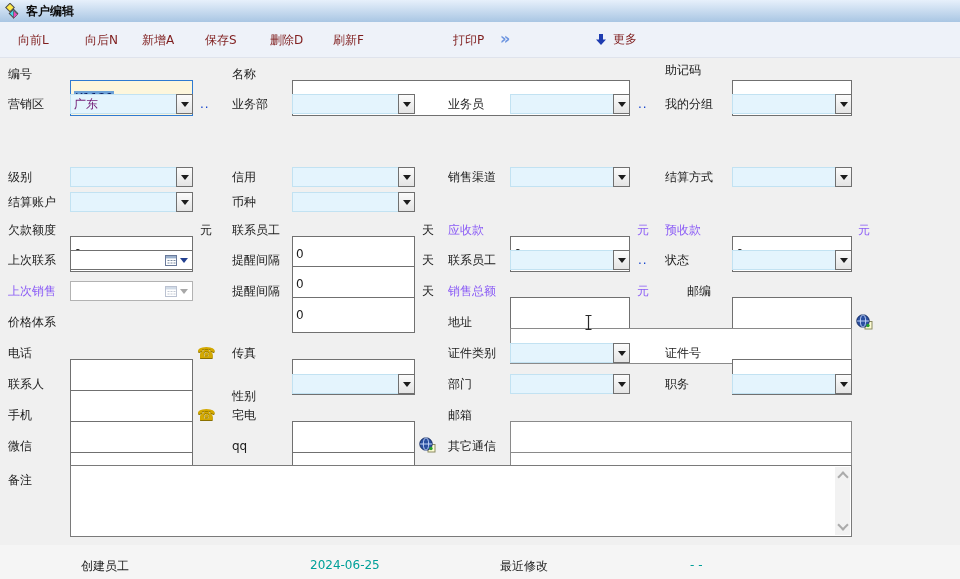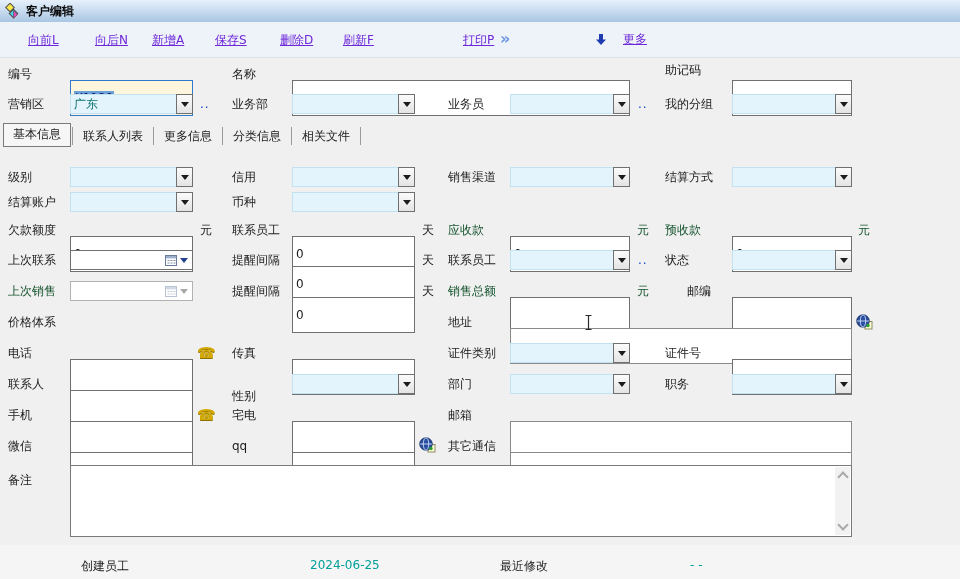--- a/index.html
+++ b/index.html
@@ -4,27 +4,27 @@
 <style>
   html,body{margin:0;padding:0;background:#fff;}
   #app{position:relative;width:960px;height:579px;background:#f0f0f0;overflow:hidden;
        font-family:"DejaVu Sans","Liberation Sans",sans-serif;font-size:12px;color:#1c1c1c;}
   
   .titlebar{position:absolute;left:0;top:0;width:960px;height:22px;
     background:linear-gradient(#e7f0fb,#a9c6e3);display:flex;align-items:center;gap:5px;padding-left:4px;box-sizing:border-box;}
   .titlebar .t{font-weight:bold;color:#0a0a0a;}
   
   .toolbar{position:absolute;left:0;top:22px;width:960px;height:36px;background:#eef2f9;border-bottom:1px solid #dfe3ec;box-sizing:border-box;}
-  .tool{position:absolute;top:10px;color:#6d28d9;text-decoration:underline;cursor:pointer;white-space:nowrap;margin-left:10px;}
+  .tool{position:absolute;top:10px;color:#7f1d1d;cursor:pointer;white-space:nowrap;}
   .chev2{position:absolute;top:7px;color:#6d95e0;font-size:16px;font-weight:bold;cursor:pointer;}
   .more-wrap{position:absolute;top:9px;display:flex;align-items:center;gap:6px;cursor:pointer;}
   
   .lb{position:absolute;height:20px;line-height:20px;white-space:nowrap;}
   .u{position:absolute;height:20px;line-height:20px;}
-  .ol{color:#14532d;}
+  .ol{color:#8b5cf6;}
   .rd{color:#e8000d;}
   .tl{color:#00a099;}
   .lk{color:#1141cc;cursor:pointer;letter-spacing:1px;}
   .in{position:absolute;height:36px;box-sizing:border-box;background:#fff;border:1px solid #707070;
       padding:8px 3px;line-height:18px;overflow:hidden;white-space:nowrap;margin-top:16px;}
   .in.wide{border-color:#8a8a8a;}
   .in.focus{border:1px solid #2f7ad1;background:#fdf6dc;}
   .sel{background:#6da2d8;color:#0b1a5e;padding:0 1px;}
   .cb{position:absolute;height:20px;display:flex;box-sizing:border-box;cursor:pointer;}
   .cb-f{flex:1;background:#e4f4fd;border:1px solid #c2e2f2;border-right:none;box-sizing:border-box;
@@ -32,21 +32,21 @@
   .cb-f.lav{background:#f0f4fe;text-align:center;font-weight:bold;}
   .cb-b{width:17px;background:linear-gradient(#fbfbfb,#e4e4e4);border:1px solid #707070;box-sizing:border-box;
         display:flex;align-items:center;justify-content:center;}
   .tri{width:0;height:0;border:4px solid transparent;border-top:5px solid #1c1c1c;margin-top:4px;}
   .dp{position:absolute;height:20px;box-sizing:border-box;border:1px solid #707070;background:#fff;
       display:flex;align-items:center;justify-content:flex-end;gap:3px;padding-right:4px;cursor:pointer;}
   .dp .tri{border-top-color:#23408f;}
   .dp.dis{border-color:#b2b2b2;}
   .dp.dis svg{opacity:.45;}
   .dp.dis .tri{border-top-color:#a8a8a8;}
-  .blue-text{color:#0f766e;}
+  .blue-text{color:#701a75;}
   .phone{position:absolute;color:#d4a900;font-size:15px;line-height:20px;text-shadow:0 1px 0 #8a7000;cursor:pointer;}
   .gico{position:absolute;cursor:pointer;}
   
   .tabs{position:absolute;left:3px;top:123px;height:24px;display:flex;align-items:flex-end;}
   .tab{height:22px;line-height:22px;padding:0 9px;white-space:nowrap;cursor:pointer;}
   .tab.act{border:1px solid #7a7a7a;background:#f6f6f6;height:22px;line-height:20px;}
   .tsep{width:1px;height:18px;background:#9a9a9a;margin:0 1px 2px 1px;}
   
   .notes{position:absolute;left:70px;top:465px;width:782px;height:72px;box-sizing:border-box;
          border:1px solid #7a7a7a;background:#fff;}
@@ -124,32 +124,20 @@
   </div>
   <span class="lb lk" style="left:638px;top:94px">..</span>
   <span class="lb" style="left:665px;top:94px">我的分组</span>
   <div class="cb" style="left:732px;top:94px;width:120px">
     <div class="cb-f"></div>
     <div class="cb-b">
         <span class="tri"></span>
       </div>
   </div>
 
-  <div class="tabs">
-    <span class="tab act">基本信息</span>
-      <span class="tsep"></span>
-    <span class="tab">联系人列表</span>
-      <span class="tsep"></span>
-    <span class="tab">更多信息</span>
-      <span class="tsep"></span>
-    <span class="tab">分类信息</span>
-      <span class="tsep"></span>
-    <span class="tab">相关文件</span>
-      <span class="tsep"></span>
-  </div>
 
   <span class="lb" style="left:8px;top:167px">级别</span>
   <div class="cb" style="left:70px;top:167px;width:123px">
     <div class="cb-f"></div>
       <div class="cb-b">
         <span class="tri"></span>
       </div>
   </div>
   <span class="lb" style="left:232px;top:167px">信用</span>
   <div class="cb" style="left:292px;top:167px;width:123px">

